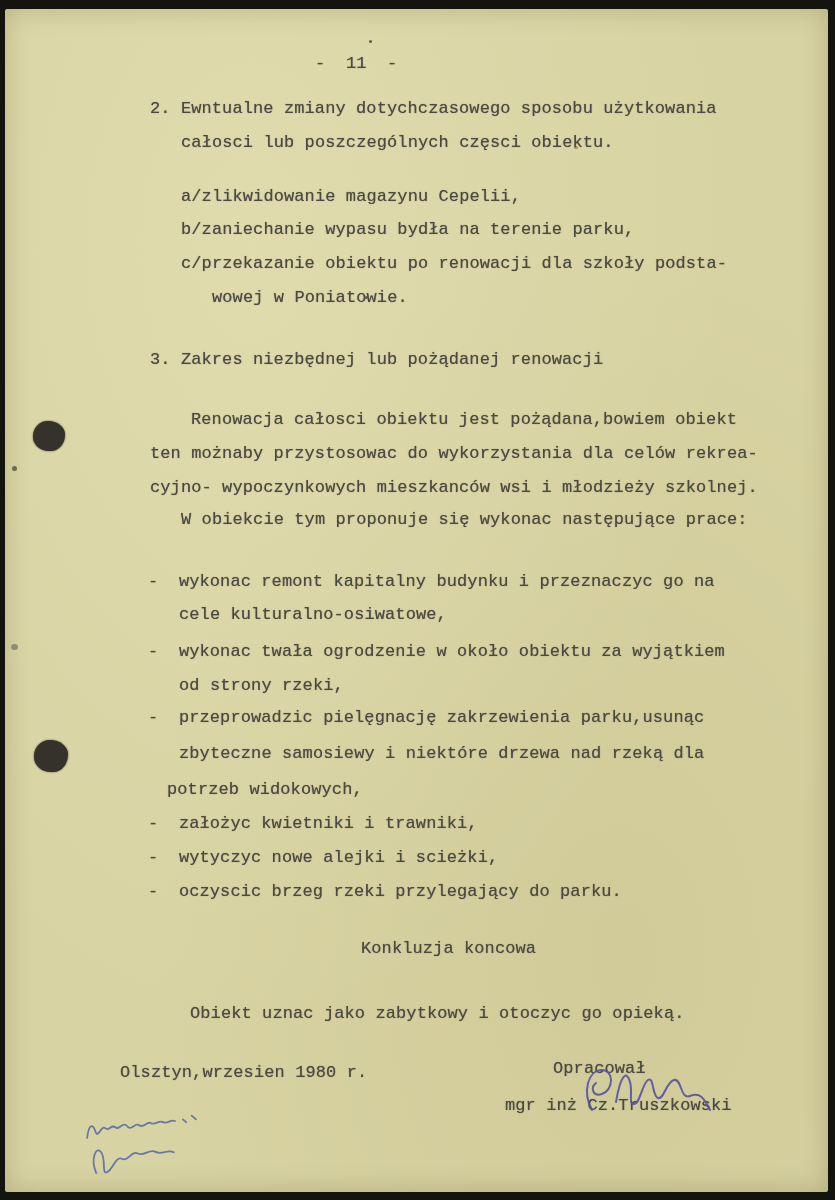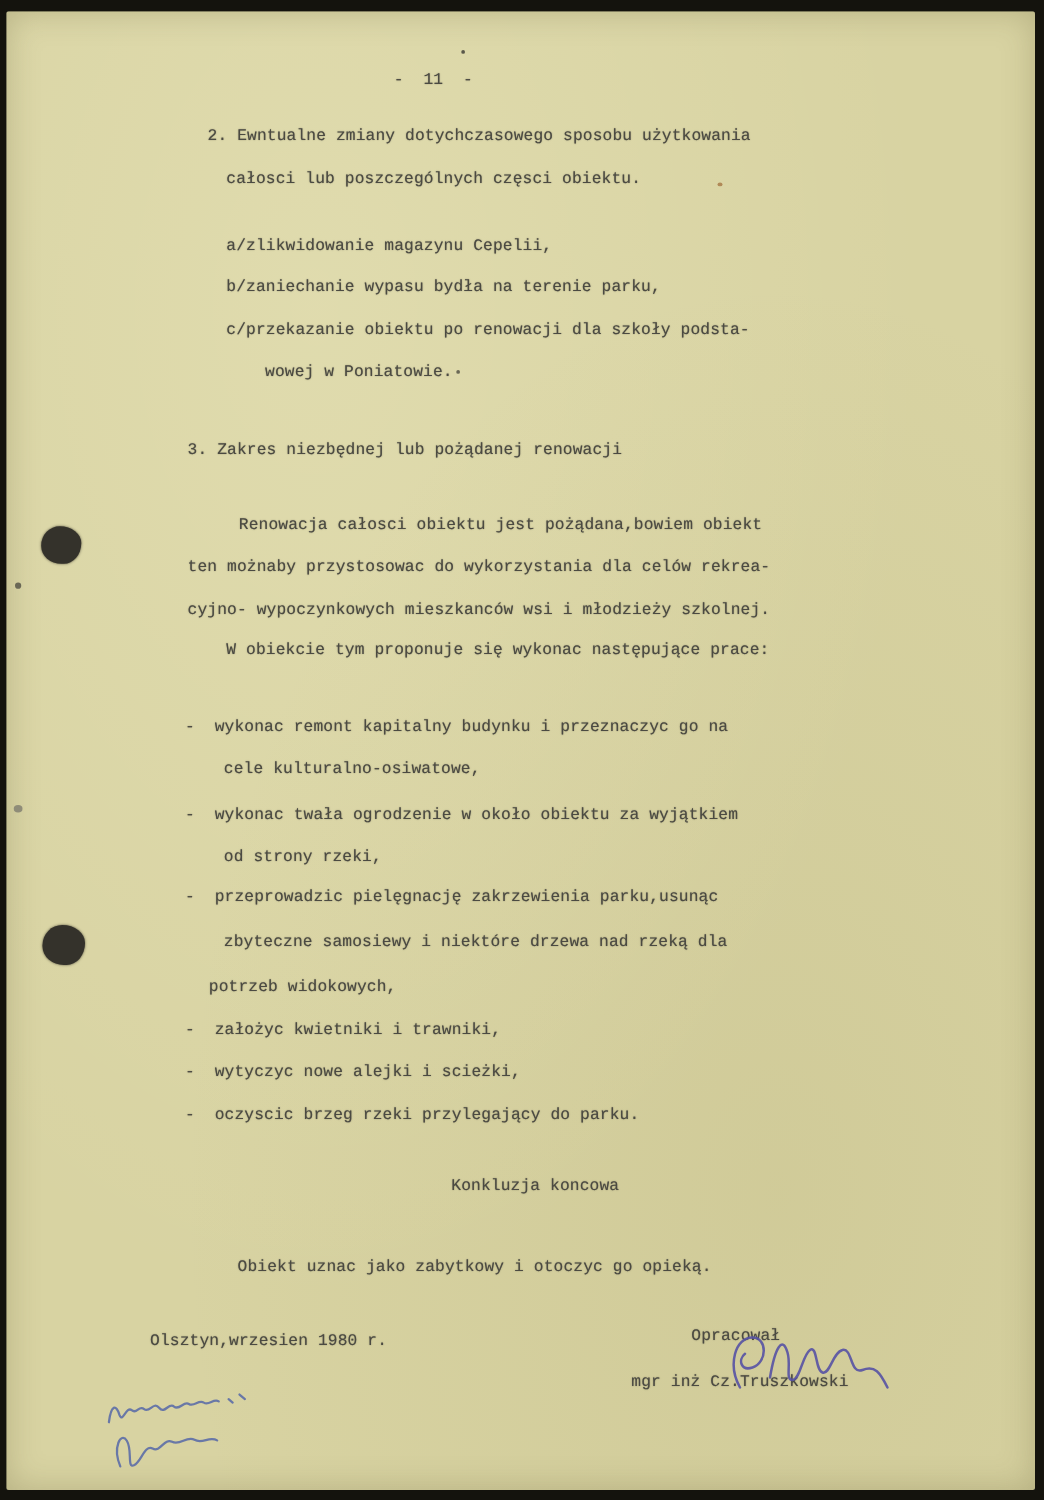--- a/index.html
+++ b/index.html
@@ -16,21 +16,21 @@
     background:
       radial-gradient(ellipse at 30% 20%, rgba(255,252,220,0.20), rgba(255,252,220,0) 60%),
       radial-gradient(ellipse at 75% 80%, rgba(140,130,70,0.10), rgba(140,130,70,0) 55%),
       #d8d3a2;
     box-shadow: inset 0 0 26px rgba(92,86,46,.28);
     border-radius:2px;
   }
   .tl{
     position:absolute;
     white-space:pre;
-    font-size:13px;
+    font-size:17px;
     line-height:24px;
     letter-spacing:0.1px;
     color:#4b4a42;
     text-shadow:0 0 1px rgba(66,64,54,.65);
   }
   .punch{
     position:absolute;
     background:#34322b;
     border-radius:48% 55% 45% 52% / 52% 46% 56% 48%;
     box-shadow:0 0 2px rgba(40,38,30,.8);
@@ -55,21 +55,21 @@
   <div class="punch" style="left:34px;top:740px;width:34px;height:32px;"></div>
 
   <div class="speck" style="left:12px;top:466px;width:5px;height:5px;background:#6a6856;"></div>
   <div class="speck" style="left:11px;top:644px;width:7px;height:6px;background:#8f8c78;"></div>
   <div class="speck" style="left:369px;top:40px;width:3px;height:3px;background:#5a584a;"></div>
   <div class="speck" style="left:574px;top:146px;width:4px;height:3px;background:#b08a58;"></div>
   <div class="speck" style="left:365px;top:296px;width:3px;height:3px;background:#6a6856;"></div>
 
   <div class="tl" style="left:315px;top:52px;">-  11  -</div>
 
-  <div class="tl" style="left:150px;top:97px;margin-left:16px;">2. Ewntualne zmiany dotychczasowego sposobu użytkowania</div>
+  <div class="tl" style="left:150px;top:97px;">2. Ewntualne zmiany dotychczasowego sposobu użytkowania</div>
   <div class="tl" style="left:181px;top:131px;">całosci lub poszczególnych częsci obiektu.</div>
 
   <div class="tl" style="left:181px;top:185px;">a/zlikwidowanie magazynu Cepelii,</div>
   <div class="tl" style="left:181px;top:218px;">b/zaniechanie wypasu bydła na terenie parku,</div>
   <div class="tl" style="left:181px;top:252px;">c/przekazanie obiektu po renowacji dla szkoły podsta-</div>
   <div class="tl" style="left:212px;top:286px;">wowej w Poniatowie.</div>
 
   <div class="tl" style="left:150px;top:348px;">3. Zakres niezbędnej lub pożądanej renowacji</div>
 
   <div class="tl" style="left:191px;top:408px;">Renowacja całosci obiektu jest pożądana,bowiem obiekt</div>

